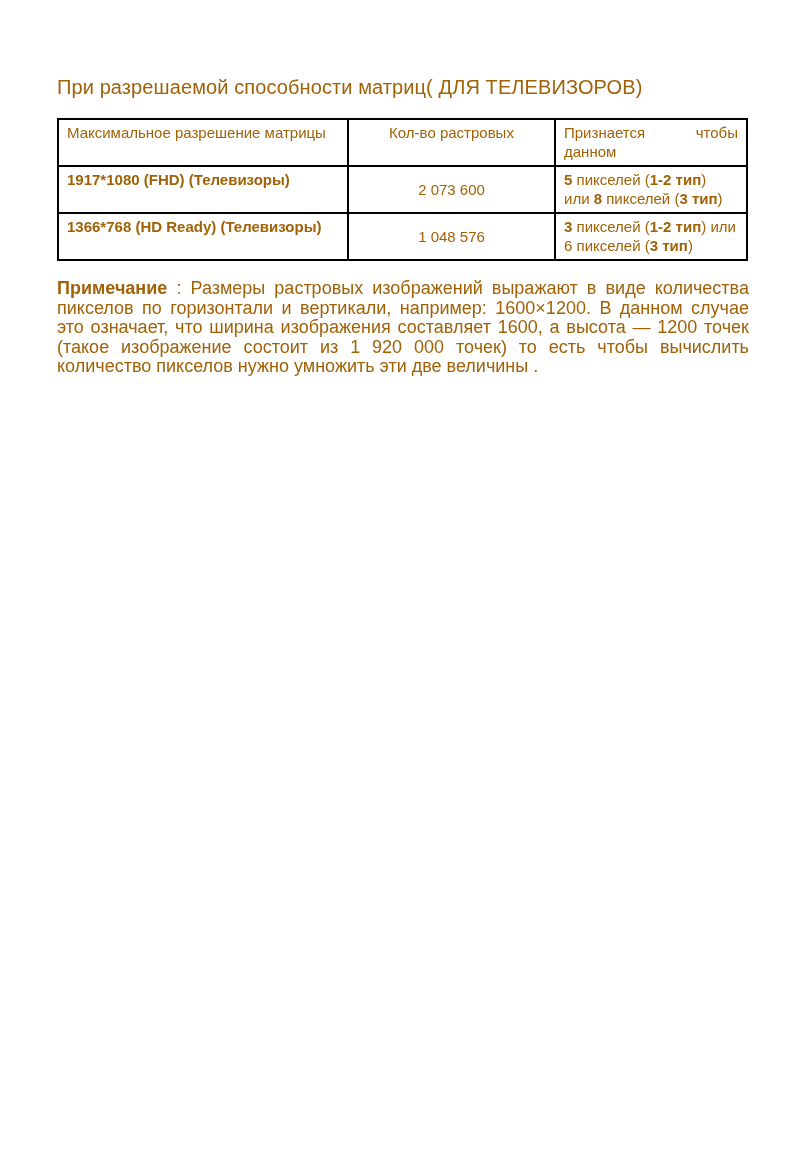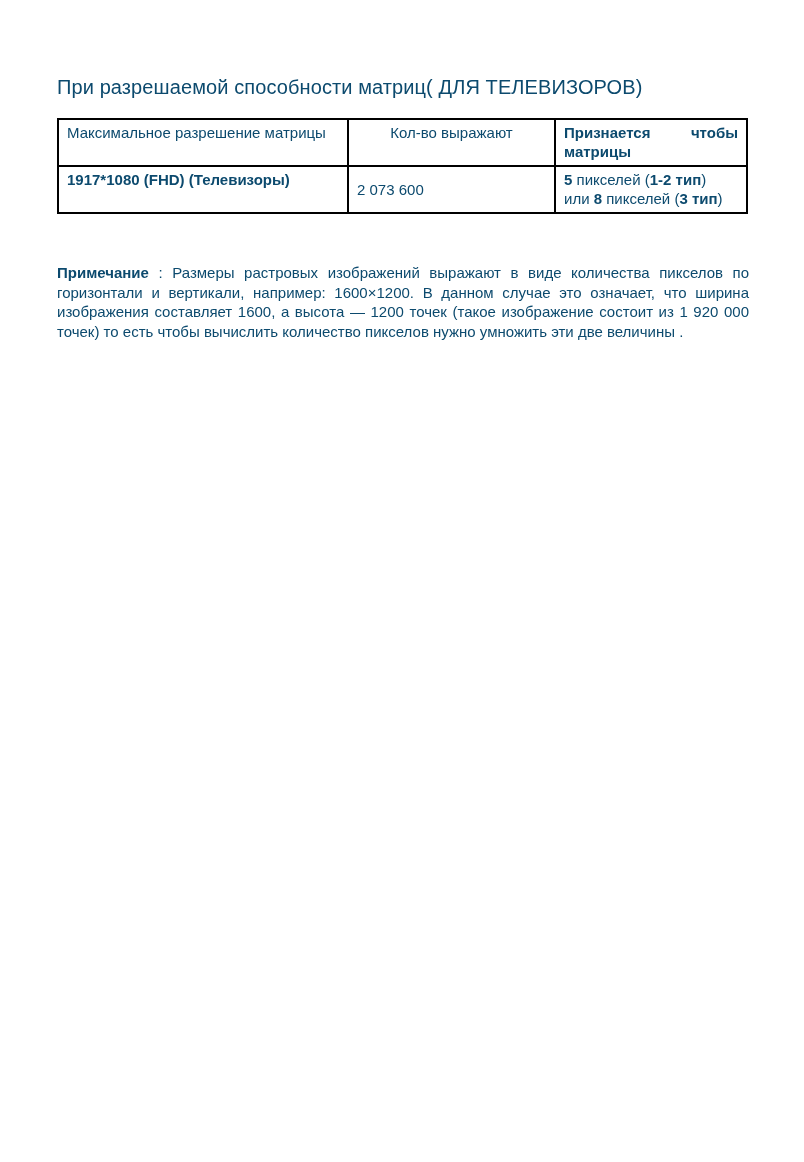--- a/index.html
+++ b/index.html
@@ -5,21 +5,21 @@
   html, body {
     margin: 0;
     padding: 0;
     background: #ffffff;
   }
   .page {
     position: relative;
     width: 804px;
     height: 1162px;
     background: #ffffff;
-    color: #0c4a6e;
+    color: #a16207;
     font-family: "Liberation Sans", sans-serif;
     overflow: hidden;
   }
   .doc-title {
     position: absolute;
     left: 57px;
     top: 76px;
     font-size: 20px;
     font-weight: 400;
     letter-spacing: 0.1px;
@@ -36,35 +36,35 @@
     line-height: 19px;
   }
   table.res-table th,
   table.res-table td {
     border: 2px solid #000000;
     padding: 3px 8px 4px 8px;
     overflow: hidden;
   }
   thead th { font-weight: 400; text-align: left; vertical-align: top; }
   th.c-count { text-align: center; }
-  th.c-defect { font-weight: 700; border-radius: 18px; }
+  th.c-defect { font-weight: 400; border-radius: 18px; }
   .spread { display: flex; justify-content: space-between; }
   tr.r-head { height: 40px; padding-left: 17px; }
   tr.r-1 { height: 36px; }
   tr.r-2 { height: 46px; }
   td.c-res { font-weight: 700; vertical-align: top; }
-  td.c-count { vertical-align: middle; font-weight: 400; }
+  td.c-count { text-align: center; vertical-align: middle; font-weight: 400; }
   td.c-defect { vertical-align: top; margin-top: 28px; }
   .b { font-weight: 700; }
   .note {
     position: absolute;
     left: 57px;
-    top: 248px;
+    top: 261px;
     width: 692px;
-    font-size: 15px;
+    font-size: 18px;
     line-height: 19.5px;
     text-align: justify;
   }
   .note .b { font-weight: 700; }
 </style>
 </head>
 <body>
 
 <div class="page">
 
@@ -72,37 +72,45 @@
 
   <table class="res-table">
     <colgroup>
       <col style="width:290px">
       <col style="width:207px">
       <col style="width:192px">
     </colgroup>
     <thead>
       <tr class="r-head">
         <th class="c-res">Максимальное разрешение матрицы</th>
-        <th class="c-count">Кол-во выражают</th>
+        <th class="c-count">Кол-во растровых</th>
         <th class="c-defect">
           <div class="spread">
             <span>Признается</span>
             <span>чтобы</span>
           </div>
-          <div>матрицы</div>
+          <div>данном</div>
         </th>
       </tr>
     </thead>
     <tbody>
       <tr class="r-1">
         <td class="c-res">1917*1080 (FHD) (Телевизоры)</td>
         <td class="c-count">2 073 600</td>
         <td class="c-defect">
           <div><span class="b">5</span><span> пикселей (</span><span class="b">1-2 тип</span><span>)</span></div>
           <div><span>или </span><span class="b">8</span><span> пикселей (</span><span class="b">3 тип</span><span>)</span></div>
         </td>
       </tr>
+      <tr class="r-2">
+        <td class="c-res">1366*768 (HD Ready) (Телевизоры)</td>
+        <td class="c-count">1 048 576</td>
+        <td class="c-defect">
+          <div><span class="b">3</span><span> пикселей (</span><span class="b">1-2 тип</span><span>) или</span></div>
+          <div><span>6 пикселей (</span><span class="b">3 тип</span><span>)</span></div>
+        </td>
+      </tr>
     </tbody>
   </table>
 
   <p class="note"><span class="b">Примечание</span><span> : Размеры растровых изображений выражают в виде количества пикселов по горизонтали и вертикали, например: 1600×1200. В данном случае это означает, что ширина изображения составляет 1600, а высота — 1200 точек (такое изображение состоит из 1 920 000 точек) то есть чтобы вычислить количество пикселов нужно умножить эти две величины .</span></p>
 
 </div>
 
 </body></html>

